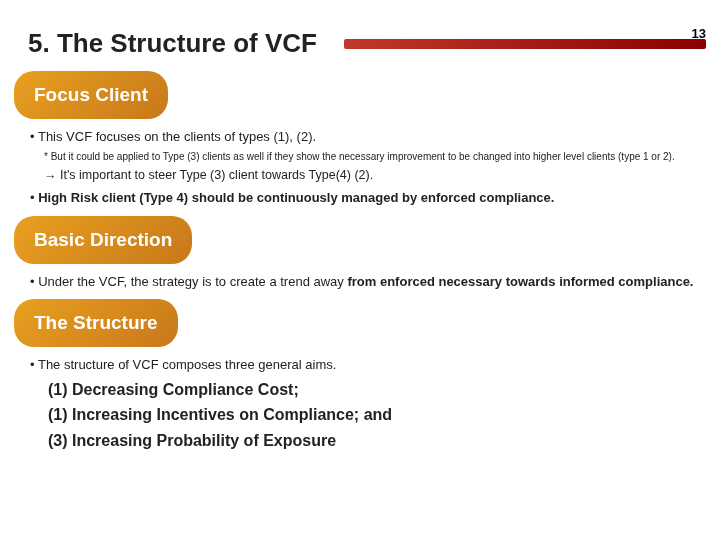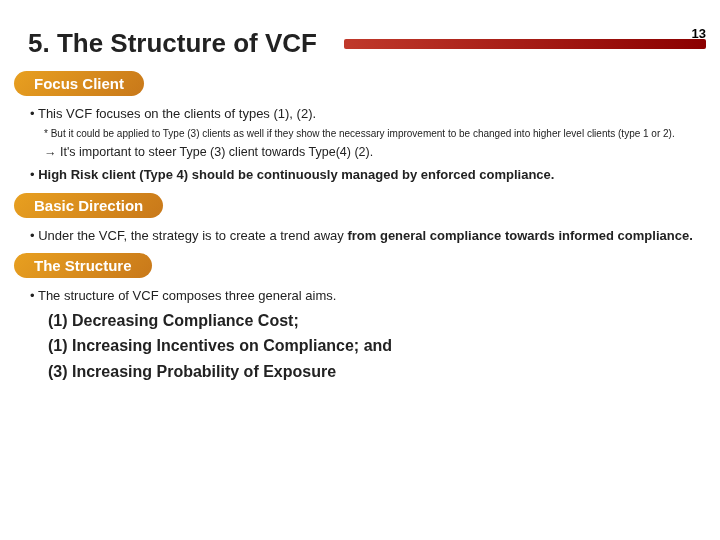--- a/index.html
+++ b/index.html
@@ -40,24 +40,24 @@
       height: 10px;
       background: linear-gradient(to right, #c0392b, #8b0000);
       border-radius: 2px;
       margin-left: 10px;
     }
 
     .section-label {
       display: inline-block;
       background: linear-gradient(135deg, #e8a020, #c8781a);
       color: #fff;
-      font-size: 15px;
+      font-size: 19px;
       font-weight: bold;
       border-radius: 20px;
-      padding: 4px 20px;
+      padding: 13px 20px;
       margin: 6px 14px 4px 14px;
     }
 
     .content-area {
       padding: 0 20px;
     }
 
     .bullet-main {
       margin: 4px 0 2px 10px;
       font-size: 13px;
@@ -117,21 +117,21 @@
   <div class="bullet-arrow">It's important to steer Type (3) client towards Type(4) (2).</div>
   <div class="bullet-main">
     • <strong>High Risk client (Type 4) should be continuously managed by enforced compliance.</strong>
   </div>
 </div>
 
 
 <div class="section-label">Basic Direction</div>
 <div class="content-area">
   <div class="bullet-main">
-    • Under the VCF, the strategy is to create a trend away <strong>from general compliance towards informed compliance.</strong>
+    • Under the VCF, the strategy is to create a trend away <strong>from enforced necessary towards informed compliance.</strong>
   </div>
 </div>
 
 
 <div class="section-label">The Structure</div>
 <div class="content-area">
   <div class="bullet-main">
     • <span>The structure of VCF composes three general aims.</span>
   </div>
   <div class="list-items">

